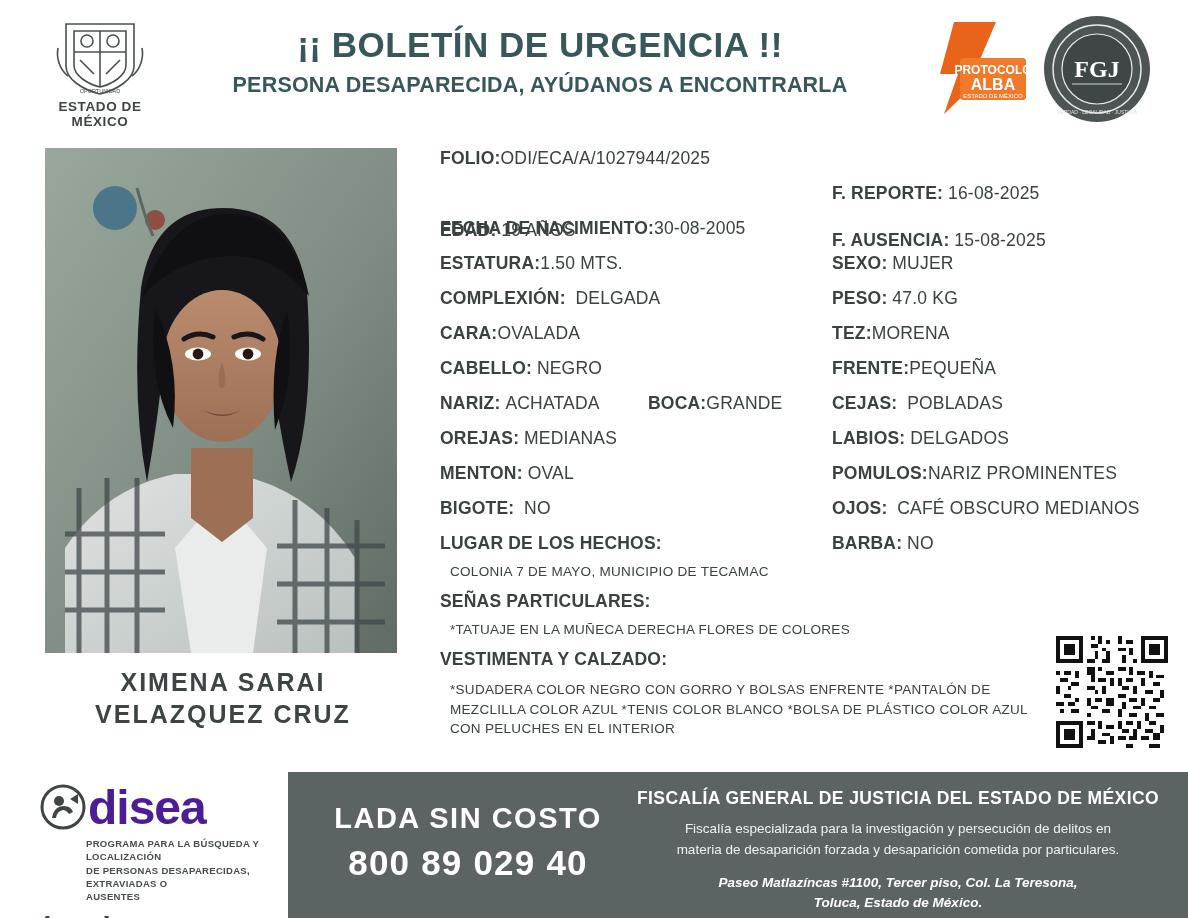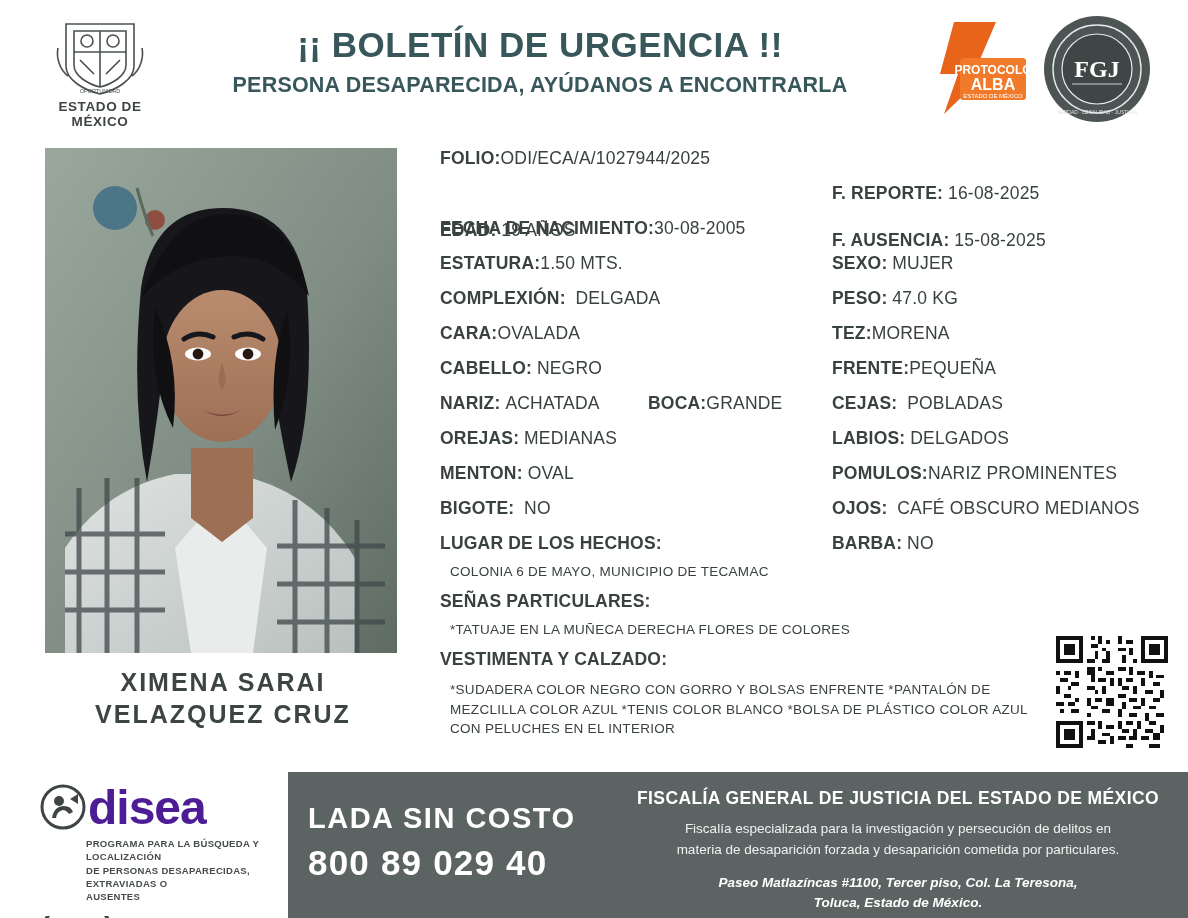--- a/index.html
+++ b/index.html
@@ -206,21 +206,21 @@
     width: 900px;
     height: 146px;
     background: #5b6363;
     color: #ffffff;
   }
   .lada-box {
     position: absolute;
     left: 20px;
     top: 30px;
     width: 320px;
-    text-align: left;
+    text-align: center;
   }
   .lada-title {
     font-size: 29px;
     font-weight: bold;
     letter-spacing: 1.5px;
   }
   .lada-number {
     font-size: 35px;
     font-weight: bold;
     letter-spacing: 1.2px;
@@ -438,21 +438,21 @@
   <div class="row left-col" style="top:358px;">
     <span class="lbl">BIGOTE:</span>&nbsp; <span class="val">NO</span>
   </div>
   <div class="row right-col" style="top:358px;">
     <span class="lbl">OJOS:</span>&nbsp; <span class="val">CAFÉ OBSCURO MEDIANOS</span>
   </div>
 
   <div class="row left-col" style="top:393px;">
     <span class="lbl">LUGAR DE LOS HECHOS:</span>
   </div>
-  <div class="sub-line" style="top:424px;">COLONIA 6 DE MAYO, MUNICIPIO DE TECAMAC</div>
+  <div class="sub-line" style="top:424px;">COLONIA 7 DE MAYO, MUNICIPIO DE TECAMAC</div>
   <div class="row right-col" style="top:393px;">
     <span class="lbl">BARBA:</span> <span class="val">NO</span>
   </div>
 
   <div class="row left-col" style="top:451px;">
     <span class="lbl">SEÑAS PARTICULARES:</span>
   </div>
   <div class="sub-line" style="top:482px;">*TATUAJE EN LA MUÑECA DERECHA FLORES DE COLORES</div>
 
   <div class="row left-col" style="top:509px;">

